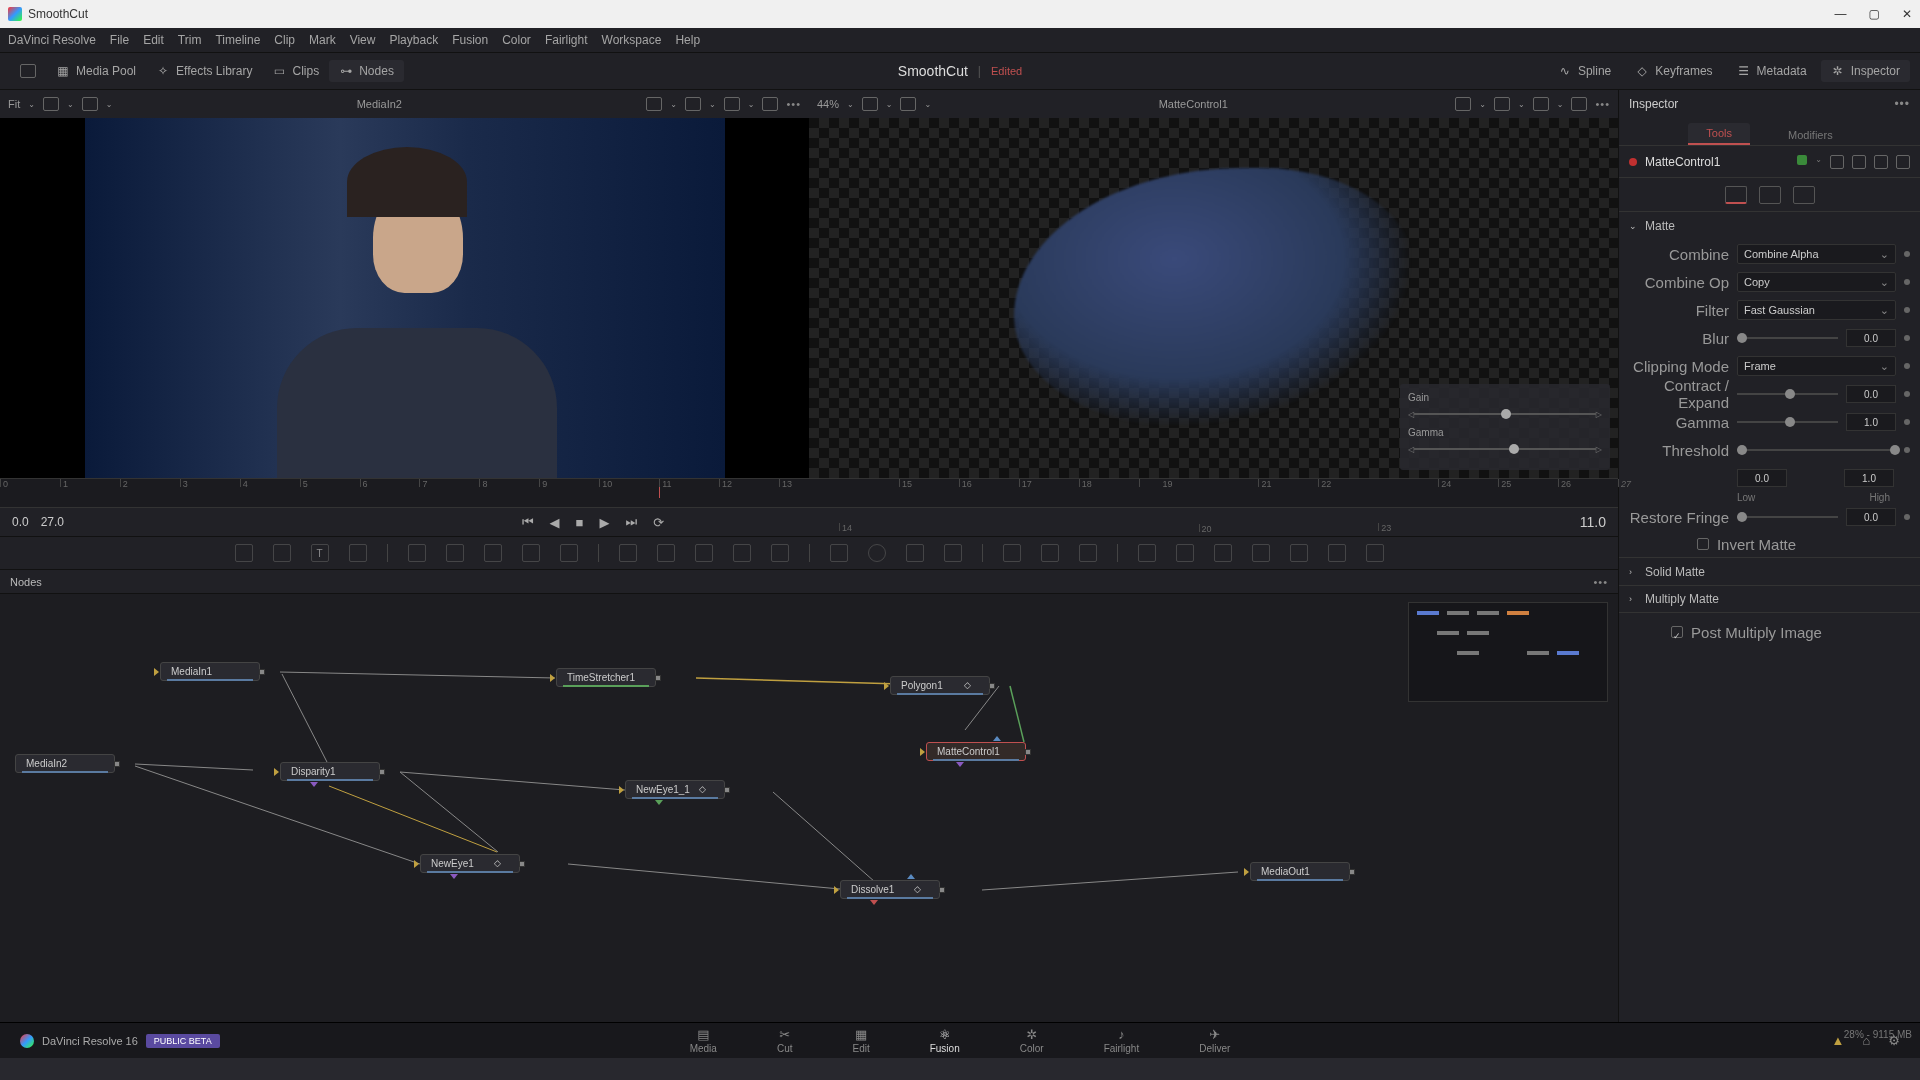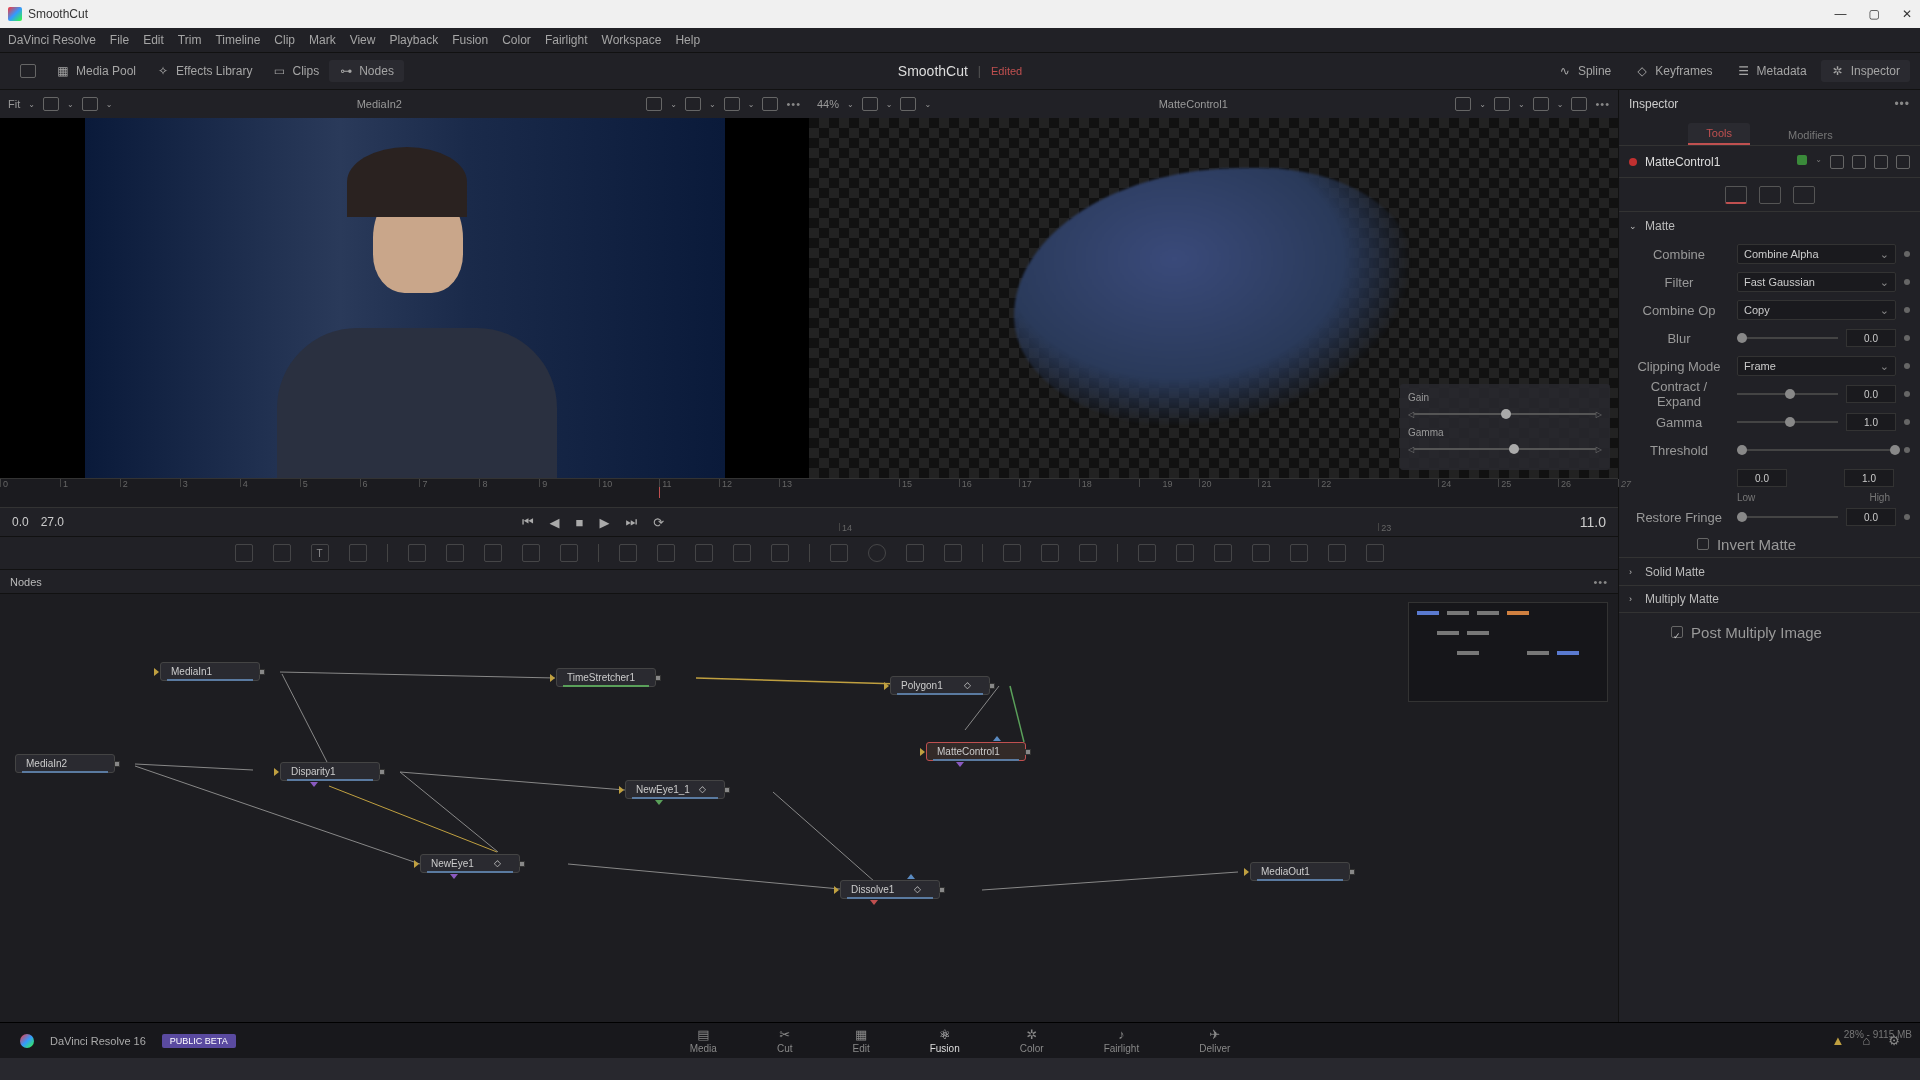--- a/index.html
+++ b/index.html
@@ -46,21 +46,21 @@
 .node-hdr .name{color:#ddd;font-size:12px}
 .node-hdr .ricons{margin-left:auto;display:flex;gap:8px}
 .mini-icon{width:14px;height:14px;border:1px solid #666;border-radius:2px;cursor:pointer}
 .green-toggle{width:10px;height:10px;background:#3a8a3a;border-radius:2px}
 .mode-row{height:34px;display:flex;justify-content:center;align-items:center;gap:12px;border-bottom:1px solid #333}
 .mode-row .m{width:22px;height:18px;border:1px solid #555;border-radius:2px;cursor:pointer}
 .mode-row .m.active{border-bottom:2px solid #c05050}
 .section-hdr{height:28px;display:flex;align-items:center;padding:0 10px;gap:6px;cursor:pointer;color:#bbb;font-size:12px}
 .section-hdr .chev{font-size:9px;width:10px}
 .prop-row{height:28px;display:flex;align-items:center;padding:0 10px;gap:8px}
-.prop-row .plabel{width:100px;text-align:center;font-size:13px;color:#999}
+.prop-row .plabel{width:100px;text-align:right;font-size:15px;color:#999}
 .prop-row .dropdown{flex:1;height:20px;background:#1a1a1e;border:1px solid #333;border-radius:2px;display:flex;align-items:center;padding:0 6px;font-size:11px;color:#ccc;cursor:pointer;position:relative}
 .prop-row .dropdown::after{content:"⌄";position:absolute;right:6px;color:#888}
 .prop-row .slider{flex:1;height:2px;background:#444;position:relative;cursor:pointer}
 .prop-row .slider .sthumb{position:absolute;top:-4px;width:10px;height:10px;background:#888;border-radius:50%}
 .prop-row .numval{width:50px;height:18px;background:#1a1a1e;border:1px solid #333;text-align:center;font-size:10px;color:#ccc;line-height:18px}
 .prop-row .dotbtn{width:6px;height:6px;background:#666;border-radius:50%;cursor:pointer}
 .dual-label{display:flex;justify-content:space-between;padding:0 30px 0 118px;font-size:10px;color:#777}
 .check-row{height:26px;display:flex;align-items:center;justify-content:center;gap:8px;font-size:15px;color:#999}
 .check-row .cb{width:12px;height:12px;border:1px solid #666;border-radius:2px}
 .check-row .cb.checked::after{content:"✓";font-size:9px;color:#ccc;position:relative;top:-2px;left:1px}
@@ -89,21 +89,21 @@
 .gnode .port-out{position:absolute;right:-6px;top:6px;width:6px;height:6px;background:#888;border:1px solid #333}
 .gnode .port-mask{position:absolute;right:24px;top:-7px;width:0;height:0;border-left:4px solid transparent;border-right:4px solid transparent;border-bottom:5px solid #5a8ac0}
 .gnode .port-eff{position:absolute;left:30%;bottom:-7px;width:0;height:0;border-left:4px solid transparent;border-right:4px solid transparent;border-top:5px solid #8a5ac0}
 .minimap{position:absolute;right:10px;top:8px;width:200px;height:100px;background:#16161a;border:1px solid #333}
 .minimap .mrow{display:flex;gap:8px;padding:8px}
 .minimap .mbar{width:22px;height:4px}
 .page-tabs{height:36px;background:#18181c;display:flex;align-items:center;justify-content:center;gap:60px;border-top:1px solid #000;padding:0 20px}
 .page-tabs .ptab{display:flex;flex-direction:column;align-items:center;gap:1px;font-size:10px;color:#888;cursor:pointer}
 .page-tabs .ptab.active{color:#ddd}
 .page-tabs .ptab .picon{font-size:13px}
-.page-tabs .brand{position:absolute;left:20px;display:flex;align-items:center;gap:16px;font-size:11px;color:#aaa}
+.page-tabs .brand{position:absolute;left:20px;display:flex;align-items:center;gap:8px;font-size:11px;color:#aaa}
 .page-tabs .brand .badge{background:#5a4aa0;color:#fff;padding:2px 8px;border-radius:2px;font-size:9px}
 .page-tabs .sys{position:absolute;right:20px;display:flex;gap:18px;font-size:13px;color:#888}
 .status-corner{position:absolute;right:8px;bottom:40px;font-size:10px;color:#777}
 .dots{color:#888;letter-spacing:1px;cursor:pointer}
 </style>
 </head>
 <body>
 
 <div class="titlebar">
   <span class="logo"></span>
@@ -265,21 +265,21 @@
         <div class="tick" style="left: 37.037%;">10</div>
         <div class="tick" style="left: 40.7407%;">11</div>
         <div class="tick" style="left: 44.4444%;">12</div>
         <div class="tick" style="left: 48.1481%;">13</div>
         <div class="tick" style="left: 51.8519%; margin-top: 44px;">14</div>
         <div class="tick" style="left: 55.5556%;">15</div>
         <div class="tick" style="left: 59.2593%;">16</div>
         <div class="tick" style="left: 62.963%;">17</div>
         <div class="tick" style="left: 66.6667%;">18</div>
         <div class="tick" style="left: 70.3704%; padding-left: 23px;">19</div>
-        <div class="tick" style="left: 74.0741%;">20</div>
+        <div class="tick" style="left: 74.0741%; margin-top: 45px;">20</div>
         <div class="tick" style="left: 77.7778%;">21</div>
         <div class="tick" style="left: 81.4815%;">22</div>
         <div class="tick" style="left: 85.1852%; margin-top: 44px;">23</div>
         <div class="tick" style="left: 88.8889%;">24</div>
         <div class="tick" style="left: 92.5926%;">25</div>
         <div class="tick" style="left: 96.2963%;">26</div>
         <div class="tick" style="left: 100%; font-style: italic;">27</div>
       </div>
     <div class="timeline-bar"></div>
 
@@ -420,27 +420,27 @@
         <span class="chev">⌄</span>
         <span>Matte</span>
       </div>
 
     <div class="prop-row">
         <span class="plabel">Combine</span>
         <div class="dropdown">Combine Alpha</div>
         <span class="dotbtn"></span>
       </div>
     <div class="prop-row">
+        <span class="plabel">Combine Op</span>
+        <div class="dropdown">Copy</div>
+        <span class="dotbtn"></span>
+      </div>
+    <div class="prop-row">
         <span class="plabel">Filter</span>
         <div class="dropdown">Fast Gaussian</div>
-        <span class="dotbtn"></span>
-      </div>
-    <div class="prop-row">
-        <span class="plabel">Combine Op</span>
-        <div class="dropdown">Copy</div>
         <span class="dotbtn"></span>
       </div>
     <div class="prop-row">
         <span class="plabel">Blur</span>
         <div class="slider">
           <div class="sthumb" style="left:0%"></div>
         </div>
         <div class="numval">0.0</div>
         <span class="dotbtn"></span>
       </div>

